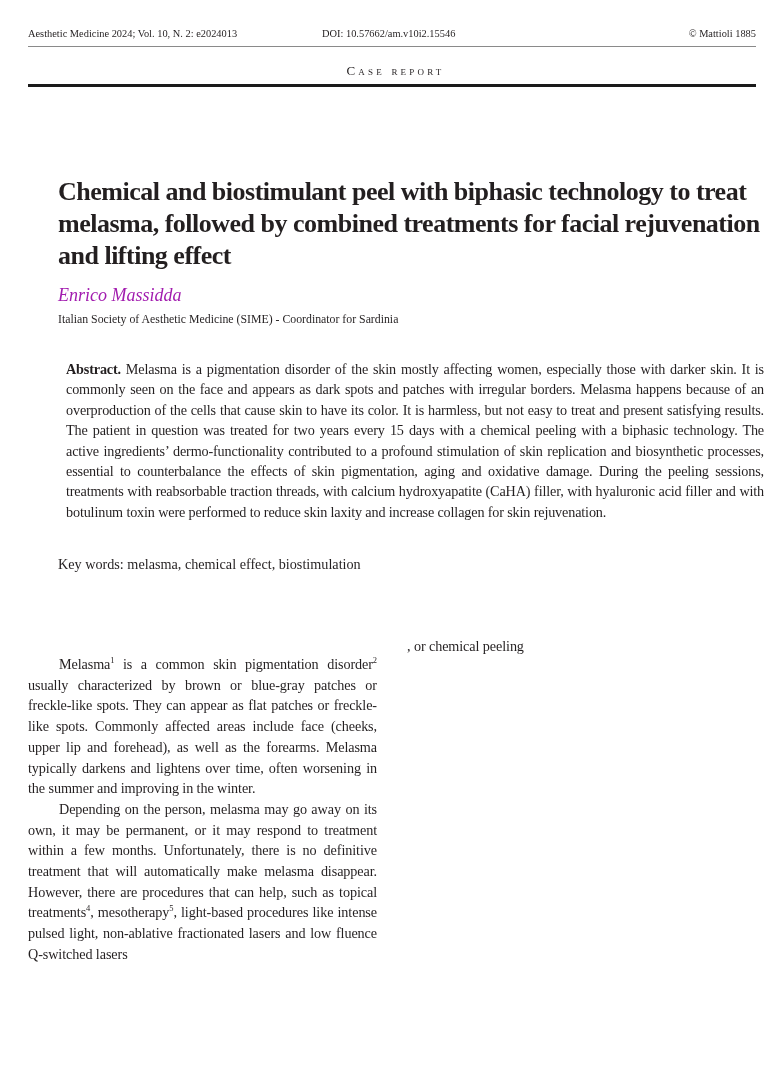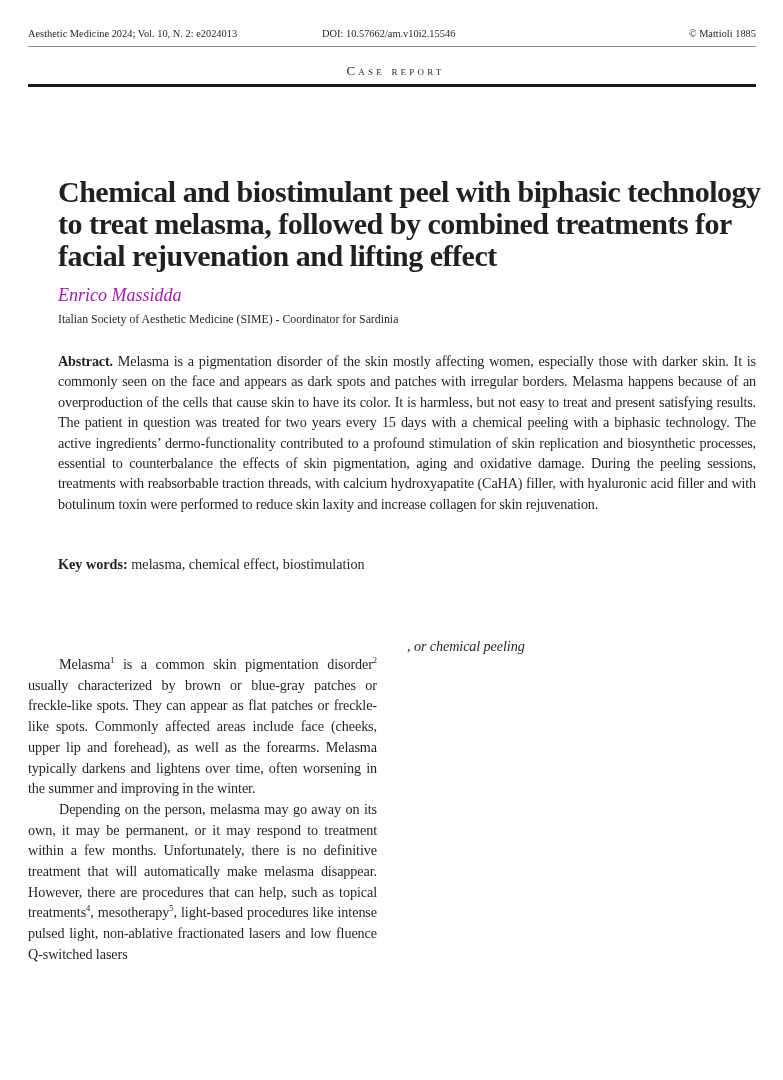--- a/index.html
+++ b/index.html
@@ -16,48 +16,48 @@
   .running-head .right { position:absolute; right:0; top:0; }
   .thin-rule { position:absolute; left:28px; width:728px; top:46px; height:1px; background:#8a8a8a; }
   .section-label {
     position:absolute; left:4px; width:783px; top:63px; text-align:center;
     font-size:13px; letter-spacing:3.2px; font-variant:small-caps; color:#231f20;
   }
   .thick-rule { position:absolute; left:28px; width:728px; top:84px; height:3px; background:#1a1a1a; }
 
   .title {
     position:absolute; left:58px; width:710px; top:176px;
-    font-size:30px; line-height:32px; font-weight:bold; letter-spacing:-0.5px; color:#231f20;
+    font-size:26px; line-height:32px; font-weight:bold; letter-spacing:-0.5px; color:#231f20;
     margin:0;
   }
   .author {
     position:absolute; left:58px; top:285px; font-size:18px; font-style:italic; color:#a21caf;
   }
   .affil {
     position:absolute; left:58px; top:312px; font-size:11.8px; color:#231f20;
   }
   .abstract {
     position:absolute; left:58px; width:698px; top:351px;
-    font-size:14.2px; line-height:20.4px; text-align:justify; margin:0;
+    font-size:14.2px; line-height:20.4px; text-align:justify; margin:8px;
     letter-spacing:-0.15px;
   }
   .abstract b { font-weight:bold; }
   .keywords {
     position:absolute; left:58px; top:556px; font-size:14.2px;
   }
-  .keywords b { font-weight:bold; }
+  .keywords b { font-weight:normal; }
 
   .col {
     position:absolute; width:349px; font-size:14.2px; line-height:20.7px; letter-spacing:-0.1px;
   }
   .col-left { left:28px; top:639px; }
   .col-right { left:407px; top:636px; }
   .col h2 { font-size:14.6px; font-weight:bold; margin:0; line-height:20px; }
   .col p { margin:0; text-align:justify; text-indent:31px; }
-  .col p.noindent { text-indent:0;font-style:italic; }
+  .col p.noindent { text-indent:0; }
   .col sup { font-size:8.5px; line-height:0; vertical-align:super; }
   .gap-head { height:15px; }
 </style>
 </head>
 <body>
 
 <div class="running-head">
   <span class="left">Aesthetic Medicine 2024; Vol. 10, N. 2: e2024013</span>
   <span class="mid">DOI: 10.57662/am.v10i2.15546</span>
   <span class="right">© Mattioli 1885</span>

